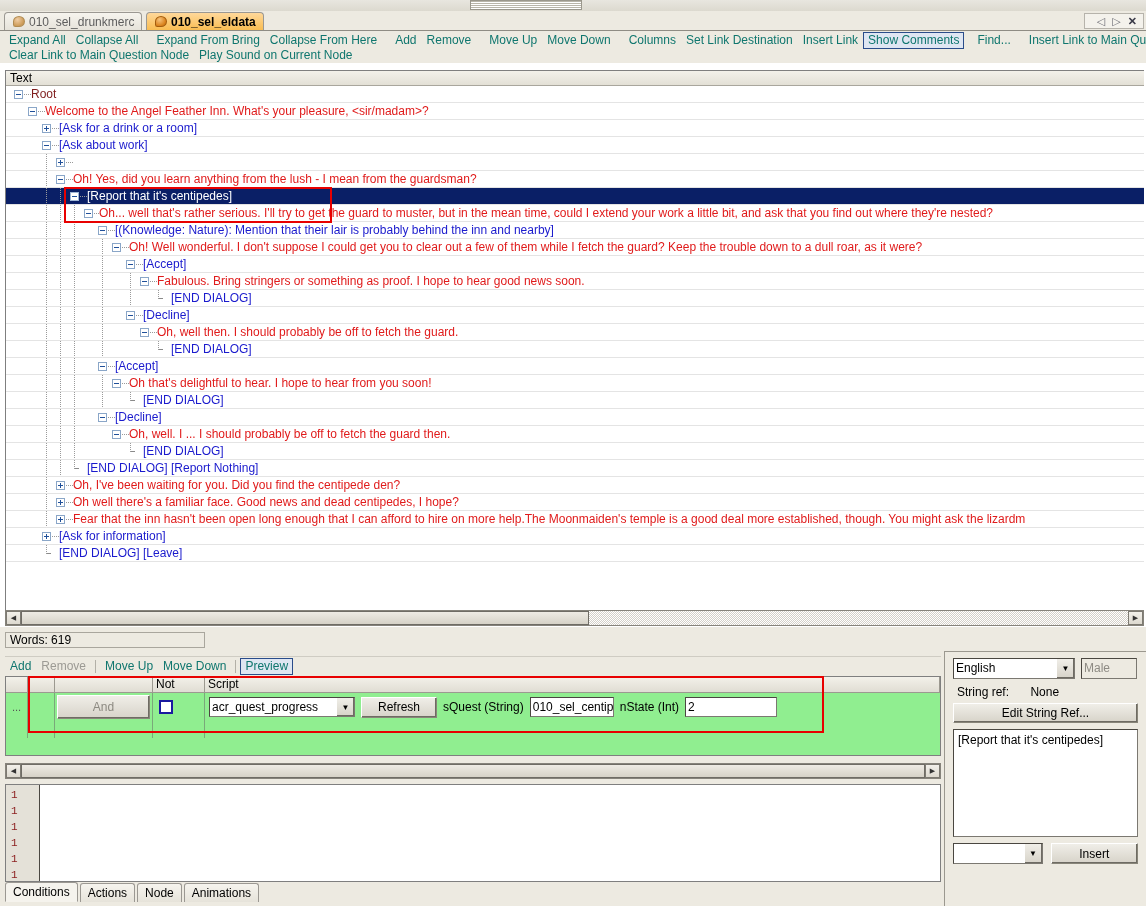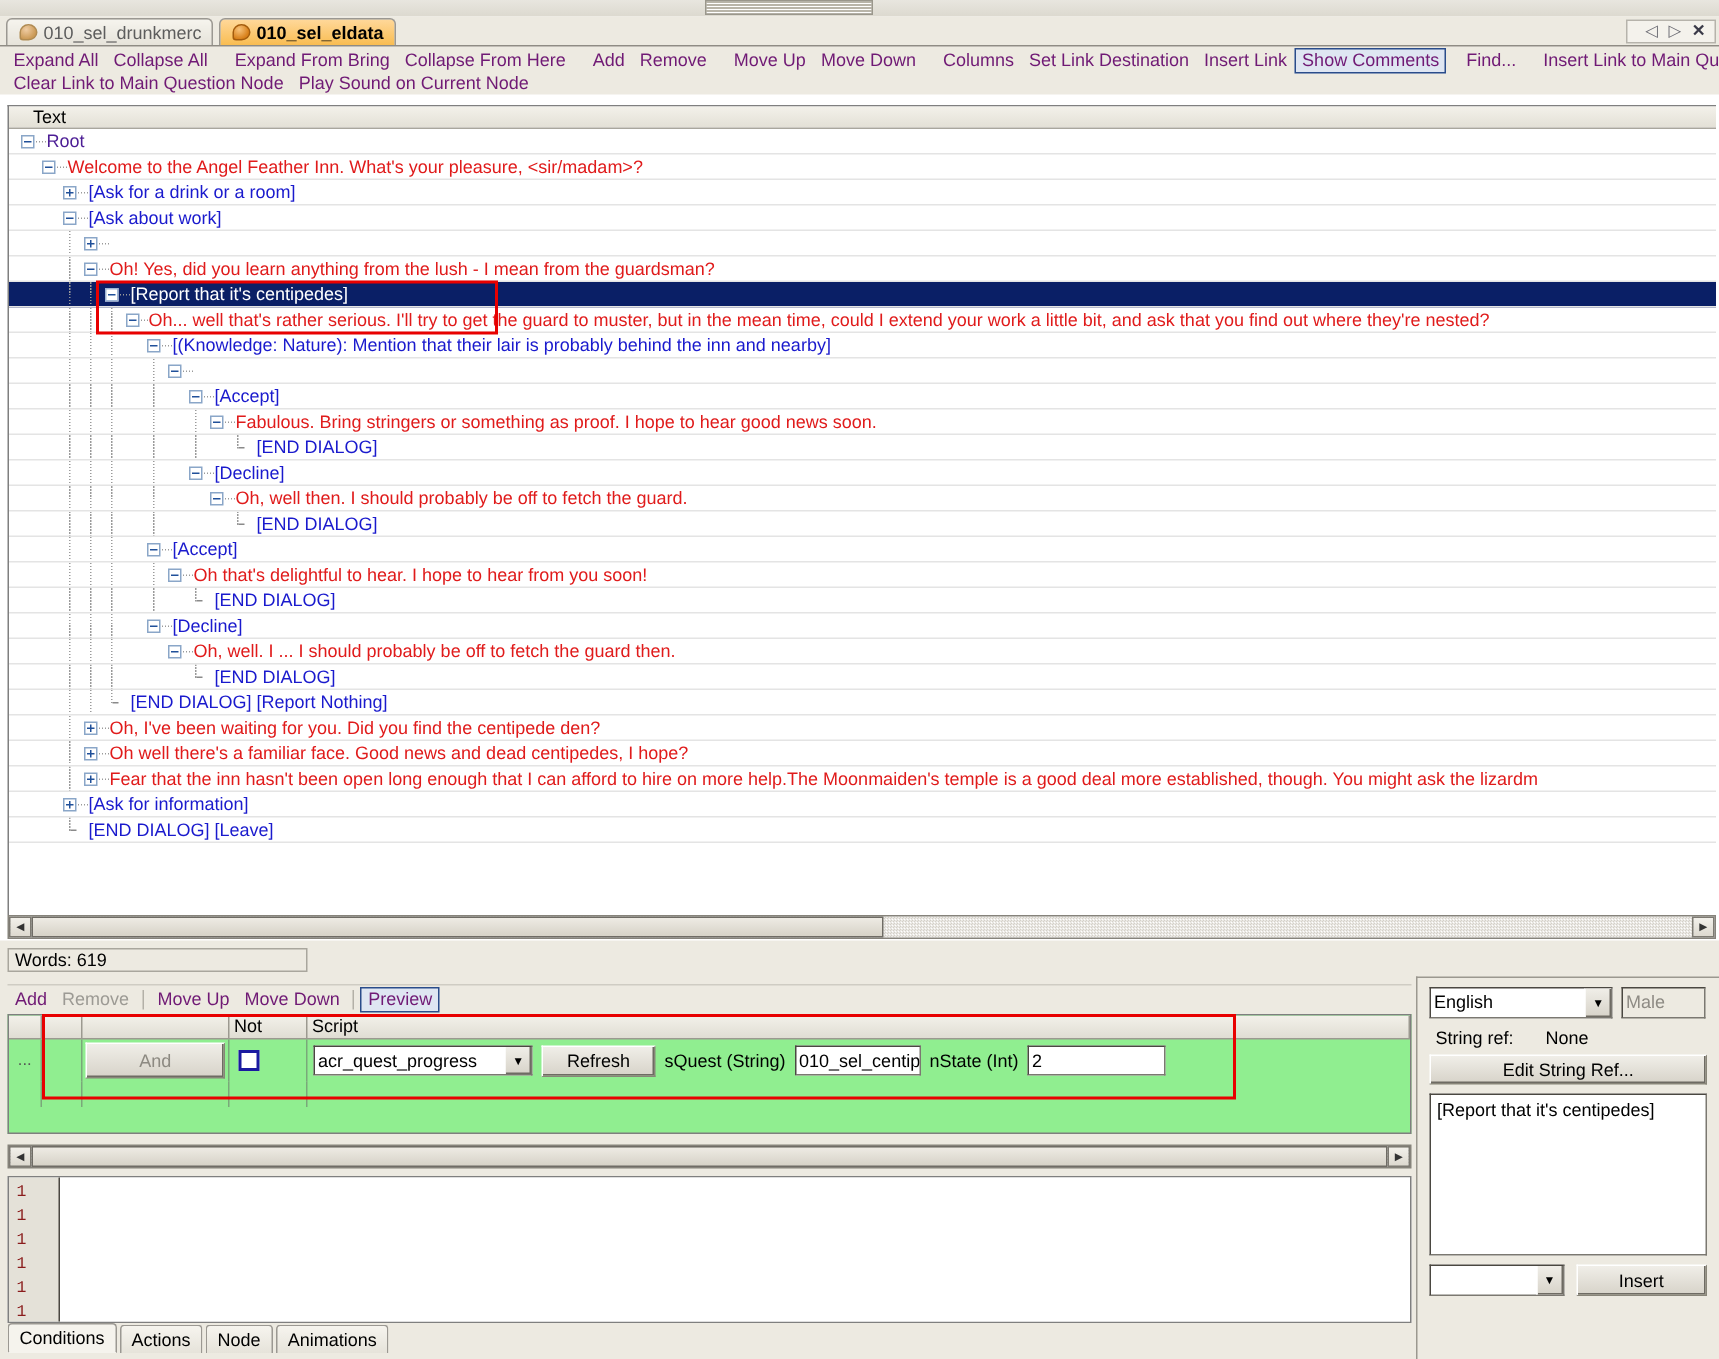--- a/index.html
+++ b/index.html
@@ -80,21 +80,21 @@
 
   
   .toolbar {
     background: #edeae1;
     padding: 2px 4px 0 4px;
     box-sizing: border-box;
   }
   .tbrow { display: flex; align-items: center; height: 15px; white-space: nowrap; }
   .tbitem {
     font-size: 12px; padding: 0px 5px; line-height: 15px;
-    cursor: default; user-select: none; color:#701a75;
+    cursor: default; user-select: none; color:#0f766e;
   }
   .tbitem.framed {
     border: 1px solid #2a4c8a;
     background: #dfe6f2;
     padding: 0 4px;
   }
   .tbsep { width: 1px; height: 13px; background: #b3b0a7; margin: 0 4px; }
 
   
   .treewrap {
@@ -102,21 +102,21 @@
     background: #fff;
     border-top: 1px solid #7f7f7f;
     border-left: 1px solid #7f7f7f;
     box-sizing: border-box;
   }
   .treehdr {
     height: 15px;
     background: linear-gradient(to bottom,#f3f1ea,#e3e0d6);
     border-bottom: 1px solid #a9a69d;
     font-size: 12px;
-    padding-left: 16px;
+    padding-left: 4px;
     line-height: 15px;
     box-sizing: border-box;
   }
   .treebody { position: relative; }
   .row {
     height: 17px;
     line-height: 17px;
     border-bottom: 1px solid #e4e4e4;
     white-space: nowrap;
     overflow: hidden;
@@ -149,21 +149,21 @@
   .elbowv {
     position: absolute; top: 0px; width: 1px; height: 9px;
     background: repeating-linear-gradient(to bottom,#9a9a9a 0px,#9a9a9a 1px,transparent 1px,transparent 2px);
   }
   .dash {
     position:absolute; top:8px; width:4px; height:1px; background:#8a8a8a;
   }
   .label { position: absolute; top: 0; font-size: 12px; }
   .label.red { color: #e01b1b; }
   .label.blue { color: #1a1acd; }
-  .label.black { color: #4c1d95; }
+  .label.black { color: #7f1d1d; }
   .row.selected { background: #0a1f66; }
   .row.selected .label { color: #fff; }
   .row.selected .plusbox { border-color:#9fb6d6; }
 
   
   .redbox {
     position: absolute;
     border: 2px solid #e80000;
     box-sizing: border-box;
     pointer-events: none;
@@ -414,20 +414,21 @@
         </div>
       </div>
       <div class="row">
         <div class="cellpad">
           <div class="guide" style="left: 40px;"></div>
           <div class="guide" style="left: 54px;"></div>
           <div class="guide" style="left: 68px;"></div>
           <div class="guide" style="left: 96px;"></div>
           <div class="plusbox" style="left: 106px;"></div>
           <div class="elbow" style="left: 116px;"></div>
+          <div class="label red" style="left: 123px;">Oh! Well wonderful. I don't suppose I could get you to clear out a few of them while I fetch the guard? Keep the trouble down to a dull roar, as it were?</div>
         </div>
       </div>
       <div class="row">
         <div class="cellpad">
           <div class="guide" style="left: 40px;"></div>
           <div class="guide" style="left: 54px;"></div>
           <div class="guide" style="left: 68px;"></div>
           <div class="guide" style="left: 96px;"></div>
           <div class="plusbox" style="left: 120px;"></div>
           <div class="elbow" style="left: 130px;"></div>

